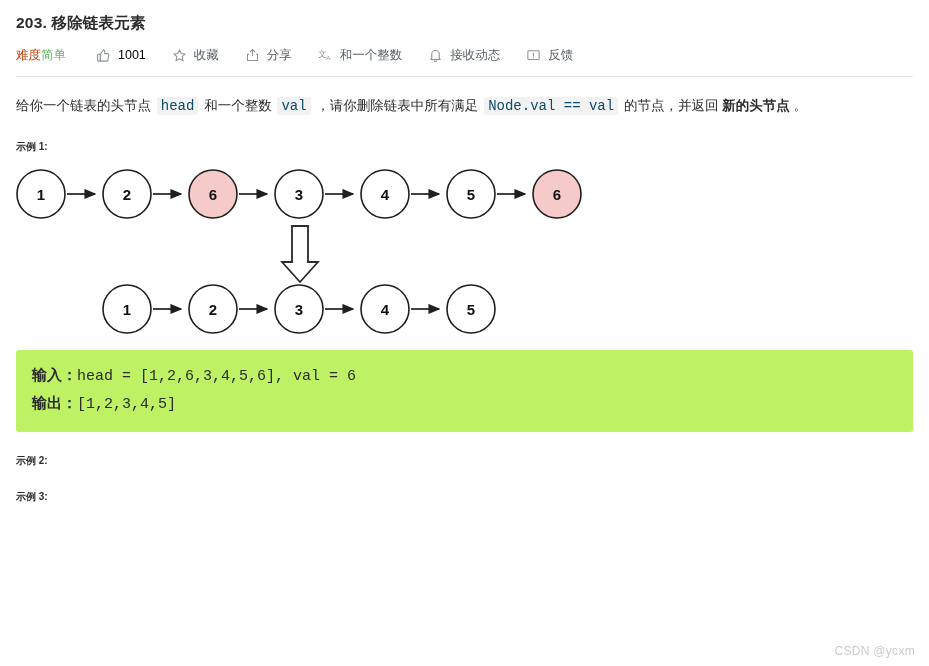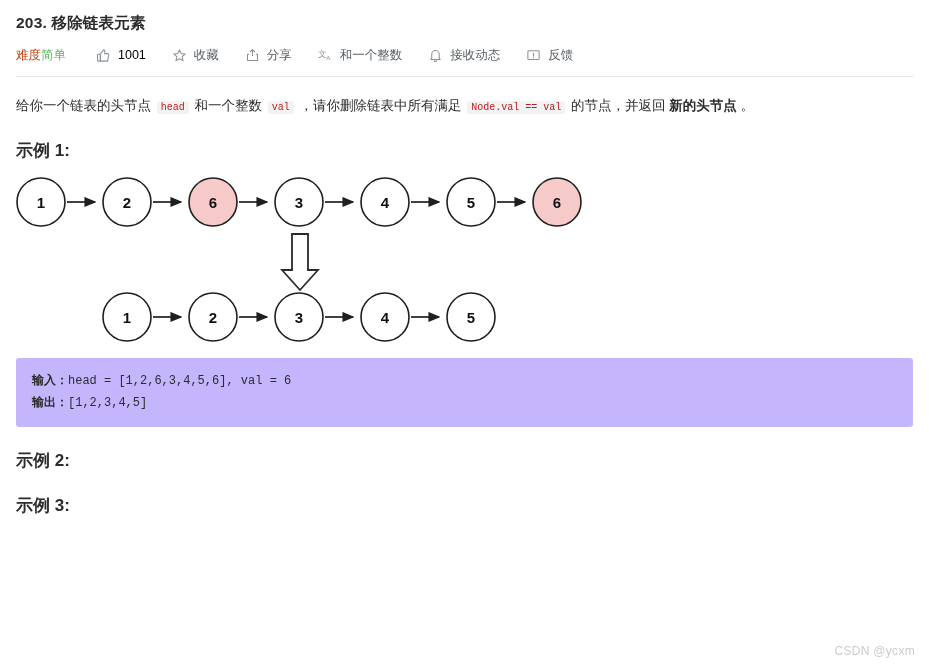--- a/index.html
+++ b/index.html
@@ -75,49 +75,49 @@
     margin-top: 18px;
     font-size: 13.5px;
     line-height: 1.65;
     color: #2b2b2b;
   }
   code.inline {
     font-family: "Liberation Mono", "DejaVu Sans Mono", monospace;
     background: #f2f2f2;
     border-radius: 3px;
     padding: 1px 4px;
+    font-size: 14px;
+    color: #0c4a6e;
+    margin: 4px 2px;
+  }
+  .description b { font-weight: 700; }
+
+  
+  .example-heading {
     font-size: 10px;
-    color: #b91c1c;
-    margin: 4px 2px;
-  }
-  .description b { font-weight: 700; }
-
-  
-  .example-heading {
-    font-size: 17px;
     font-weight: 700;
     color: #2b2b2b;
     margin-top: 22px;
   }
 
   
   .figure {
     margin-top: 10px;
     position: relative;
   }
   .figure svg { display: block; }
 
   
   .codeblock {
-    background: #c4b5fd;
+    background: #bef264;
     border-radius: 3px;
     padding: 12px 16px 13px 16px;
     margin-top: 11px;
     font-family: "Liberation Mono", "DejaVu Sans Mono", monospace;
-    font-size: 12px;
+    font-size: 15px;
     line-height: 1.75;
     color: #2b2b2b;
     white-space: pre;
   }
   .codeblock .lbl {
     font-family: "Liberation Sans", sans-serif;
     font-weight: 700;
   }
 
   

